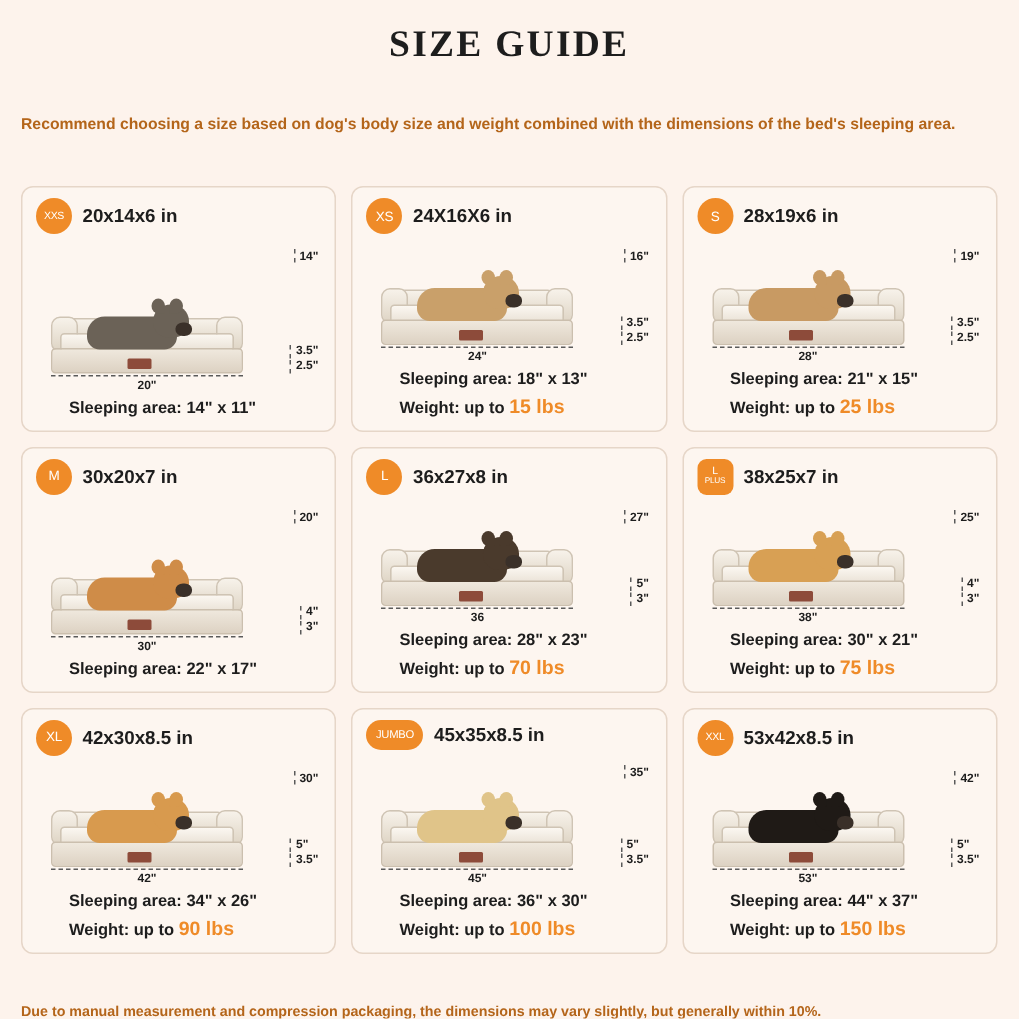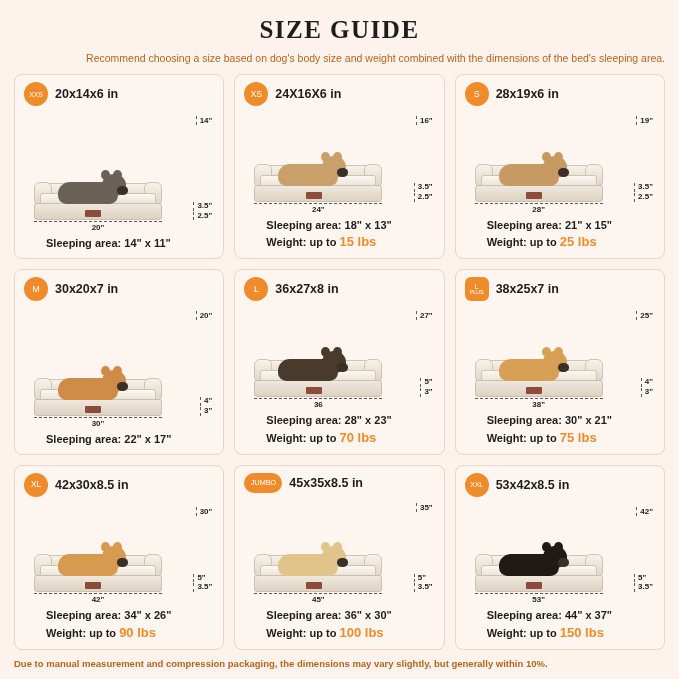--- a/index.html
+++ b/index.html
@@ -10,34 +10,35 @@
     font-family: "Liberation Sans", sans-serif;
     color: #2b2b2b;
     overflow: hidden;
   }
   .page {
     width: 679px; height: 679px;
     background: #fdf3ec;
     padding: 12px 14px 6px 14px;
     display: flex;
     flex-direction: column;
+    gap: 25px;
   }
   .title {
     text-align: center;
     font-family: "Liberation Serif", serif;
     font-weight: bold;
     font-size: 25px;
     letter-spacing: 1.5px;
     color: #1d1d1d;
     margin: 4px 0 8px 0;
   }
   .subtitle {
-    text-align: right;
+    text-align: left;
     font-size: 10.5px;
-    font-weight: normal;
+    font-weight: bold;
     color: #b4651a;
     margin-bottom: 10px;
   }
   .grid {
     display: grid;
     grid-template-columns: repeat(3, 1fr);
     grid-template-rows: repeat(3, 1fr);
     gap: 10px;
     flex: 1 1 auto;
   }

